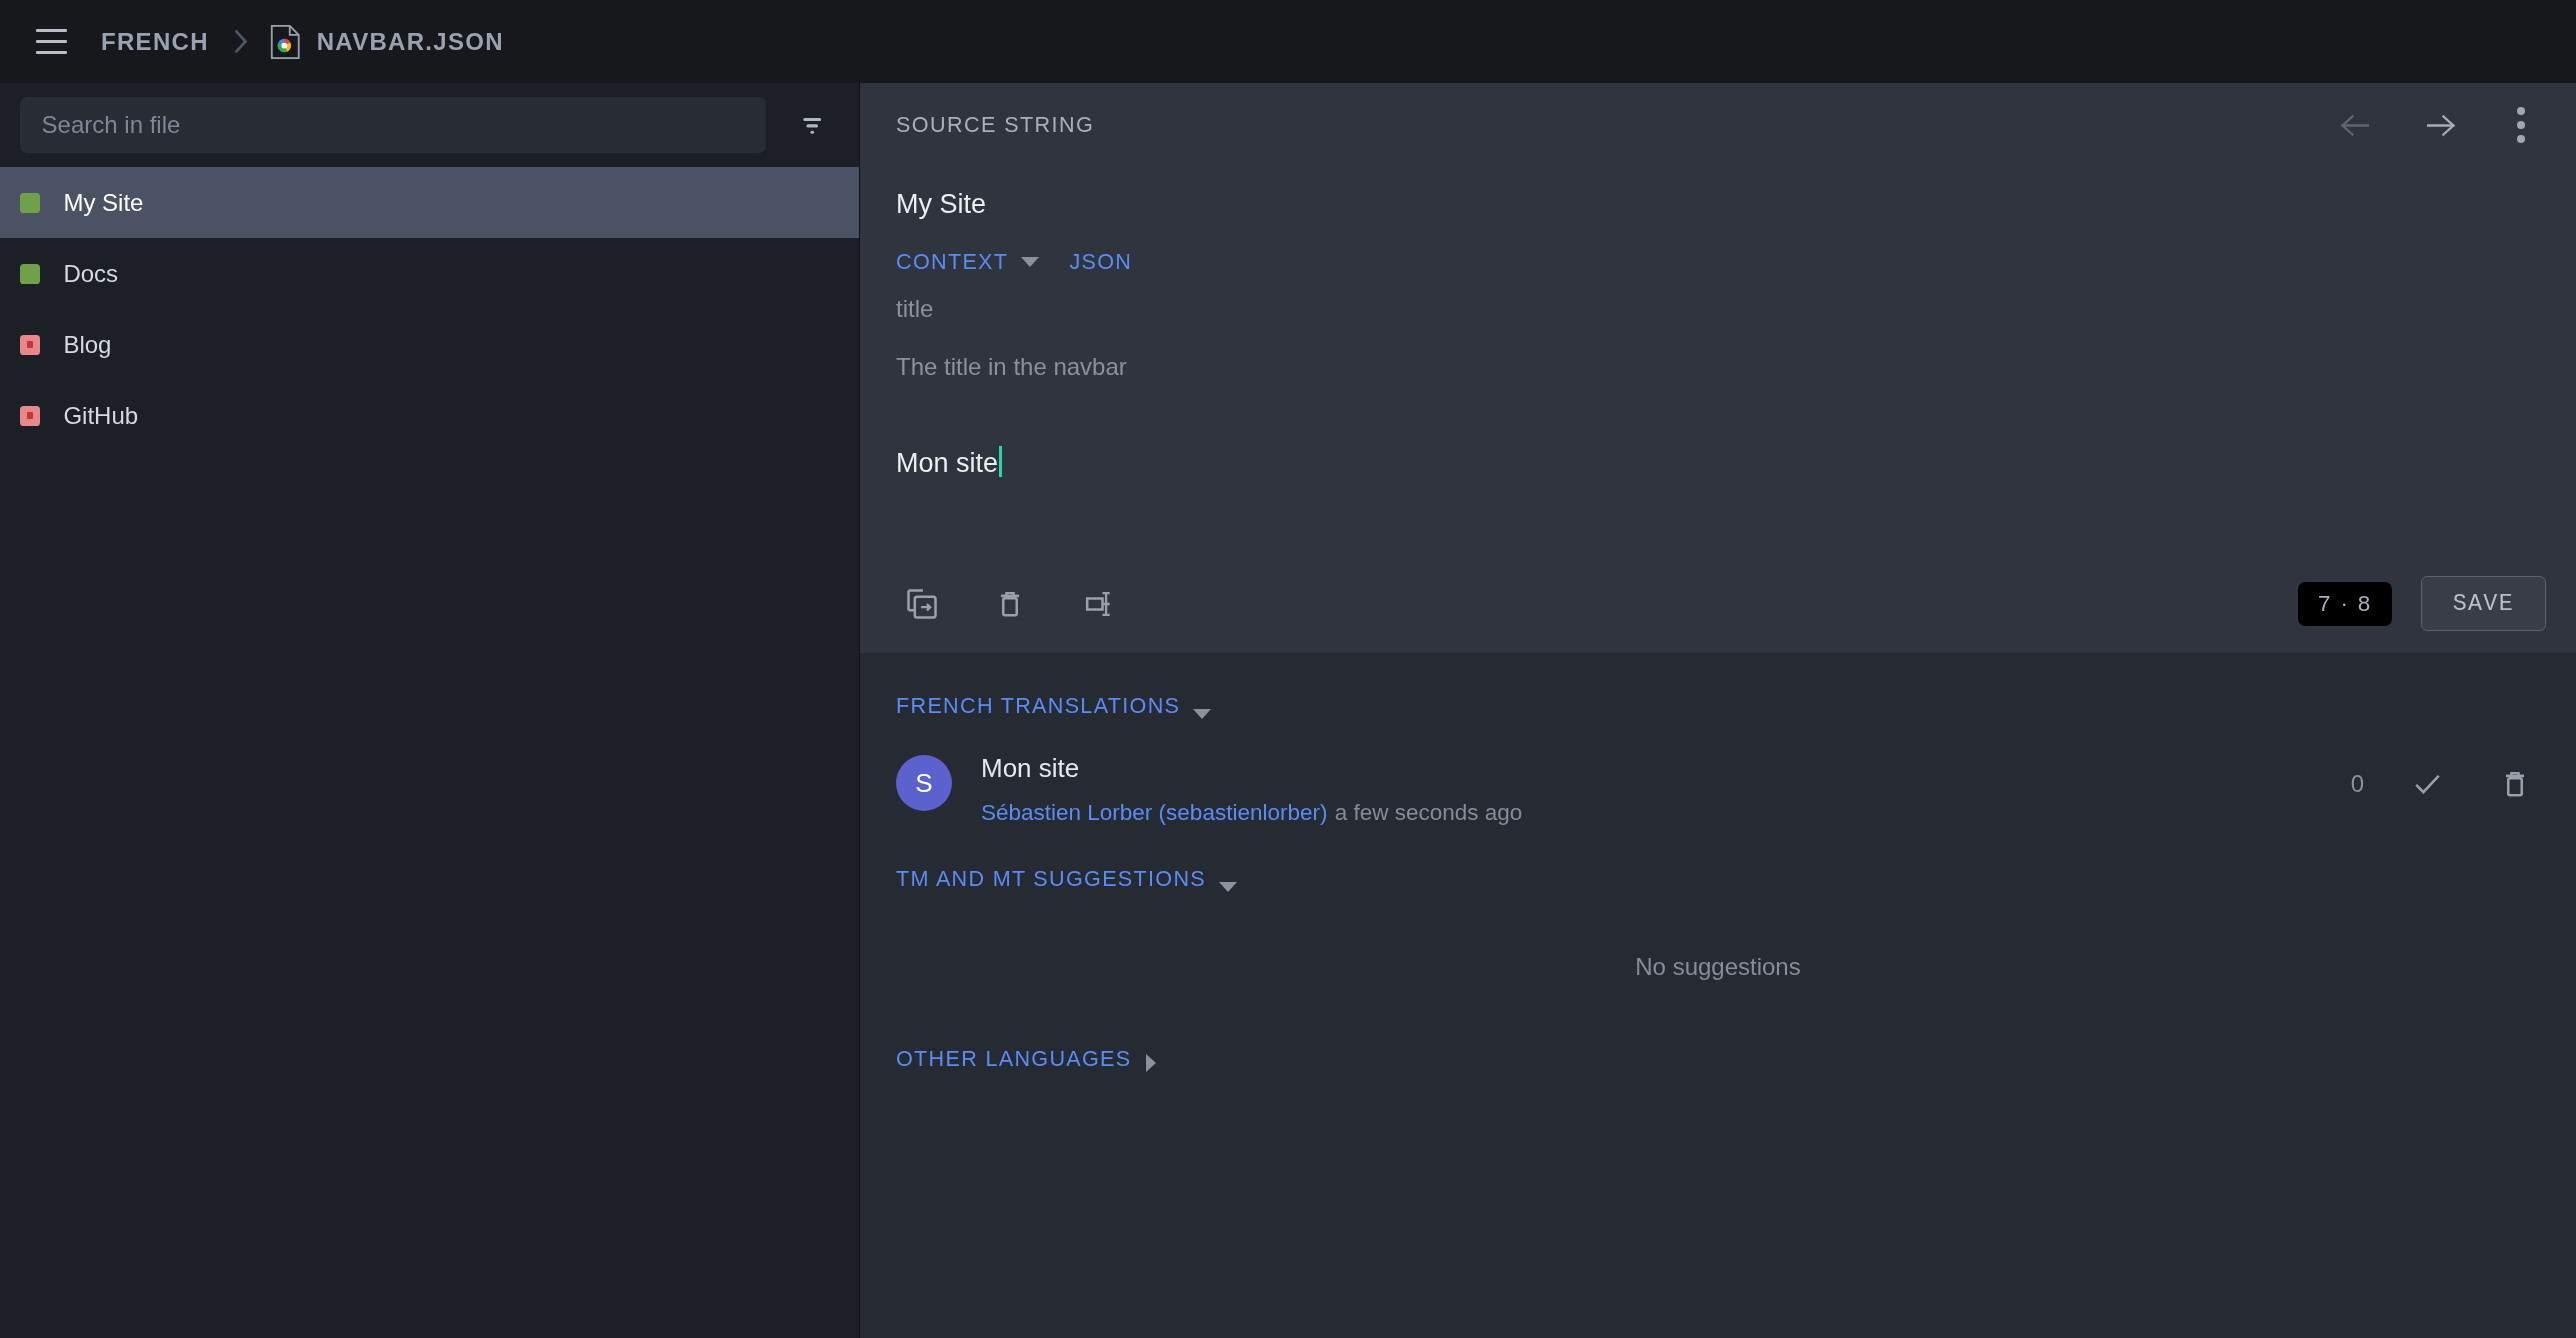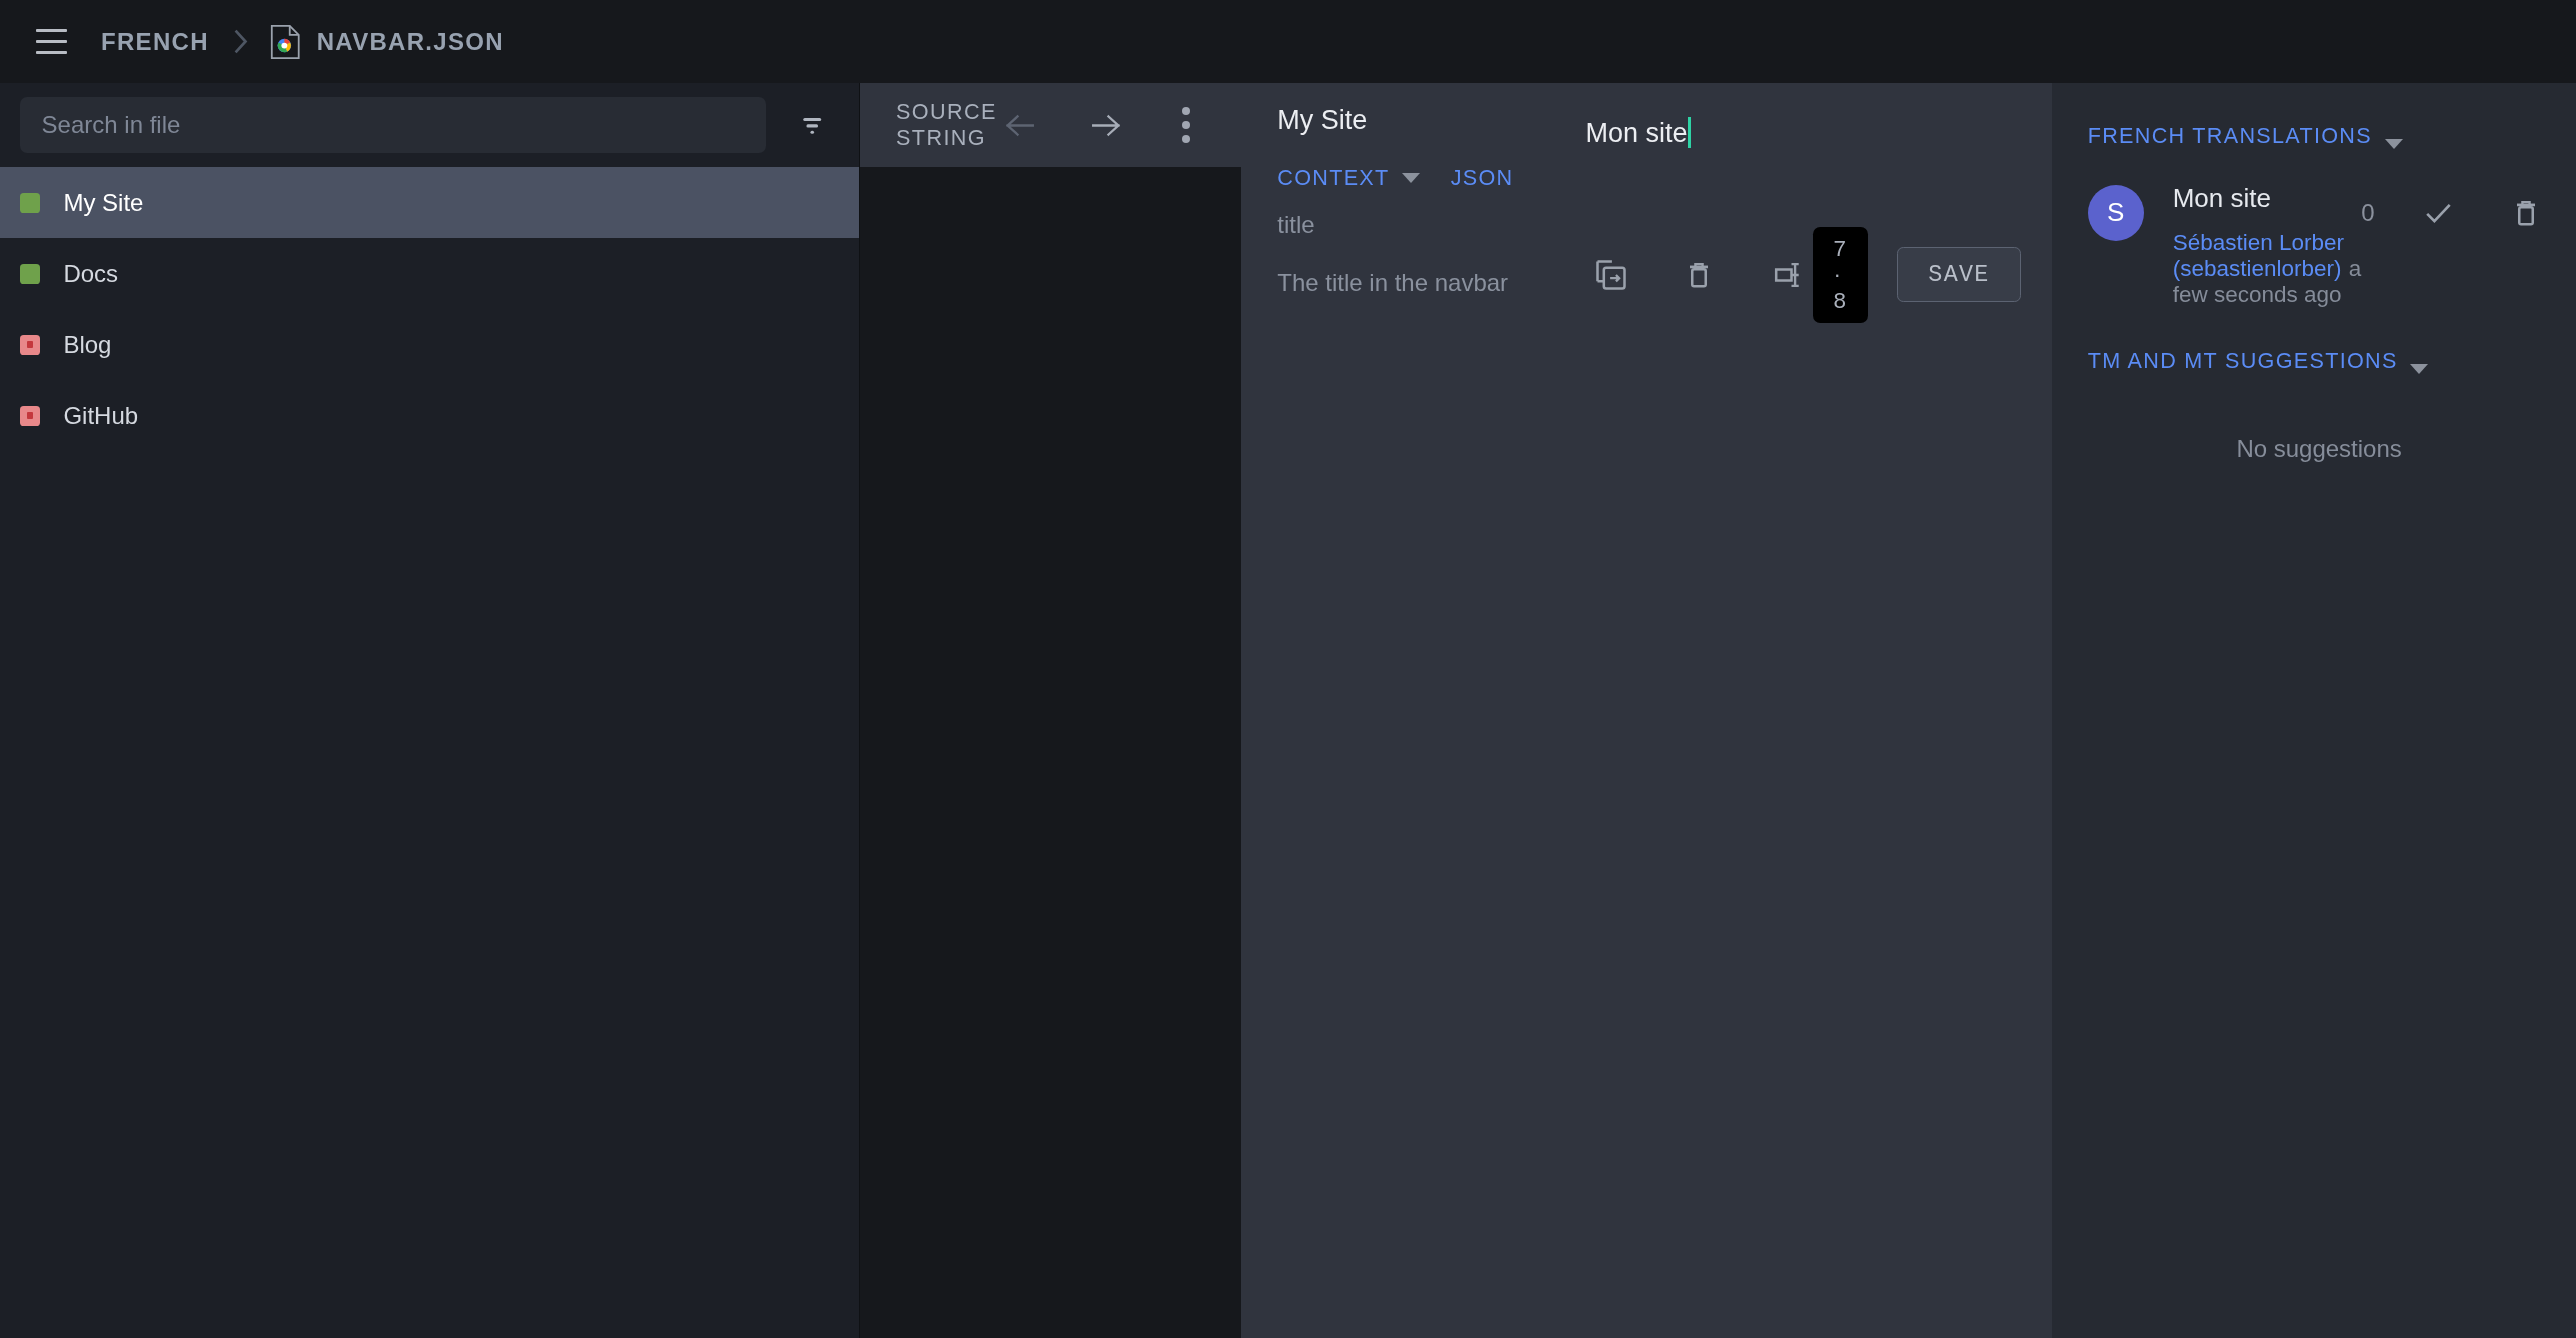--- a/index.html
+++ b/index.html
@@ -105,21 +105,21 @@
   }
   .entry .dot.green { background: #6fa14b; }
   .entry .dot.red   { background: #e8888a; }
   .entry .dot.red::after {
     content: ""; width: 6.3px; height: 6.3px; background: #c4383d; border-radius: 0.9px;
   }
   .entry .lbl { font-size: 24px; color: #d5d9e0; }
   .entry.sel .lbl { color: #ffffff; }
 
   
-  .right { flex: 1 1 auto; display: flex; flex-direction: row; min-width: 0; }
+  .right { flex: 1 1 auto; display: flex; flex-direction: column; min-width: 0; }
 
   .src-header {
     height: 84px; flex: 0 0 84px;
     background: #30343e;
     display: flex; align-items: center;
     padding: 0 30.5px 0 36px;
   }
   .src-header .ttl {
     font-size: 21.6px; letter-spacing: 1.4px;
     color: #a9b0bc; font-weight: normal;
@@ -402,17 +402,21 @@
         </div>
       </div>
 
       <div class="sec-head">
         <span class="lnk">TM AND MT SUGGESTIONS</span>
         <span class="tri"></span>
       </div>
 
       <div class="no-sugg">No suggestions</div>
 
+      <div class="sec-head other-langs">
+        <span class="lnk">OTHER LANGUAGES</span>
+        <span class="tri right-tri"></span>
+      </div>
 
     </div>
   </div>
 </div>
 
 
 </body></html>

